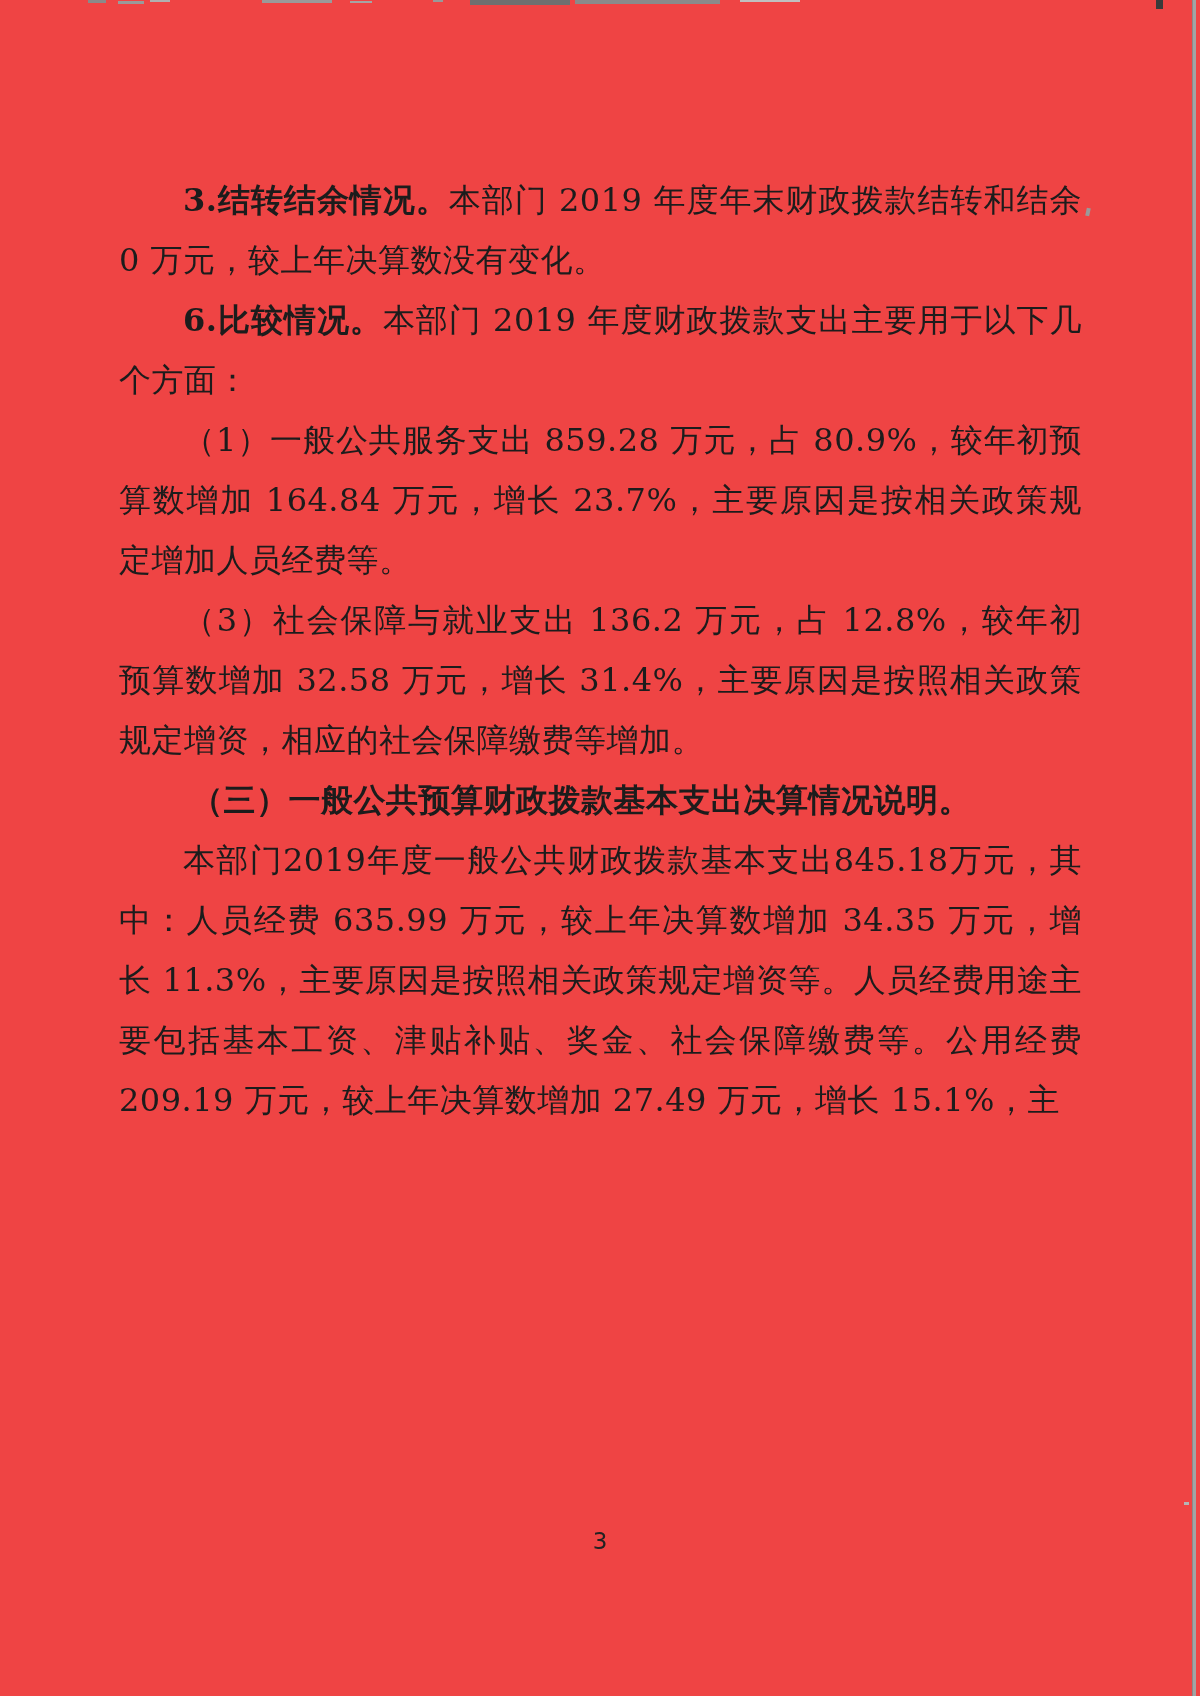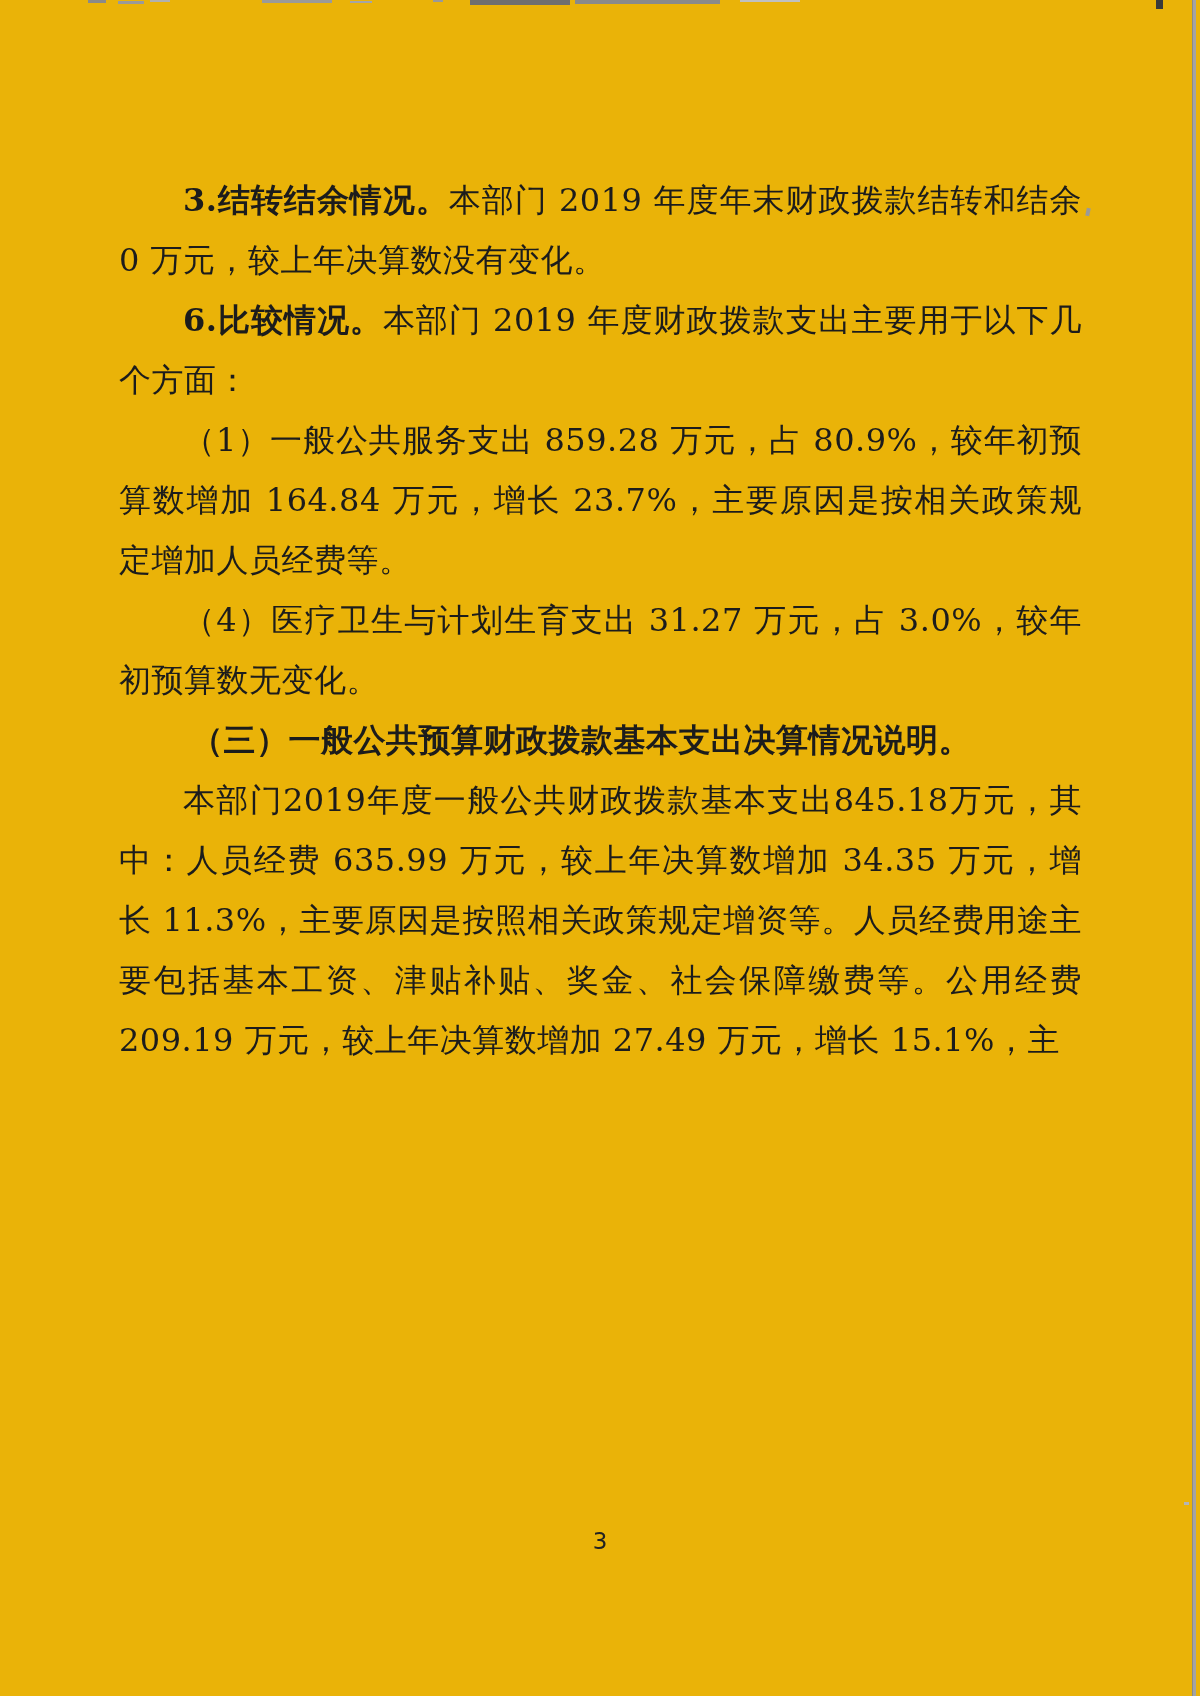--- a/index.html
+++ b/index.html
@@ -1,20 +1,20 @@
 <!DOCTYPE html>
 <html><head>
 <meta charset="utf-8">
 <style>
   html, body { margin: 0; padding: 0; background: #e8e8e8; }
   .page {
     position: relative;
     width: 1200px;
     height: 1696px;
-    background: #eab308;
+    background: #ef4444;
     overflow: hidden;
     font-family: "DejaVu Serif", "Liberation Serif", serif;
     color: #1c1c1c;
     margin: 0 auto;
   }
   .content {
     position: absolute;
     left: 119px;
     top: 170px;
     width: 963px;
@@ -78,22 +78,22 @@
   <div class="artifact tick2"></div>
 
   <main class="content">
     <p><span class="lead">3.结转结余情况。</span><span>本部门 2019 年度年末财政拨款结转和结余 0 万元，较上年决算数没有变化。</span></p>
 
     <p><span class="lead">6.比较情况。</span><span>本部门 2019 年度财政拨款支出主要用于以下几个方面：</span></p>
 
     <p><span>（1）一般公共服务支出 859.28 万元，占 80.9%，较年初预算数增加 164.84 万元，增长 23.7%，主要原因是按相关政策规定增加人员经费等。</span></p>
 
 
+    <p><span>（3）社会保障与就业支出 136.2 万元，占 12.8%，较年初预算数增加 32.58 万元，增长 31.4%，主要原因是按照相关政策规定增资，相应的社会保障缴费等增加。</span></p>
 
-    <p><span>（4）医疗卫生与计划生育支出 31.27 万元，占 3.0%，较年初预算数无变化。</span></p>
 
 
     <p class="heading-par"><span class="lead">（三）一般公共预算财政拨款基本支出决算情况说明。</span></p>
 
     <p><span>本部门2019年度一般公共财政拨款基本支出845.18万元，其中：人员经费 635.99 万元，较上年决算数增加 34.35 万元，增长 11.3%，主要原因是按照相关政策规定增资等。人员经费用途主要包括基本工资、津贴补贴、奖金、社会保障缴费等。公用经费 209.19 万元，较上年决算数增加 27.49 万元，增长 15.1%，主</span></p>
   </main>
 
   <div class="footer">
     <span>3</span>
   </div>

